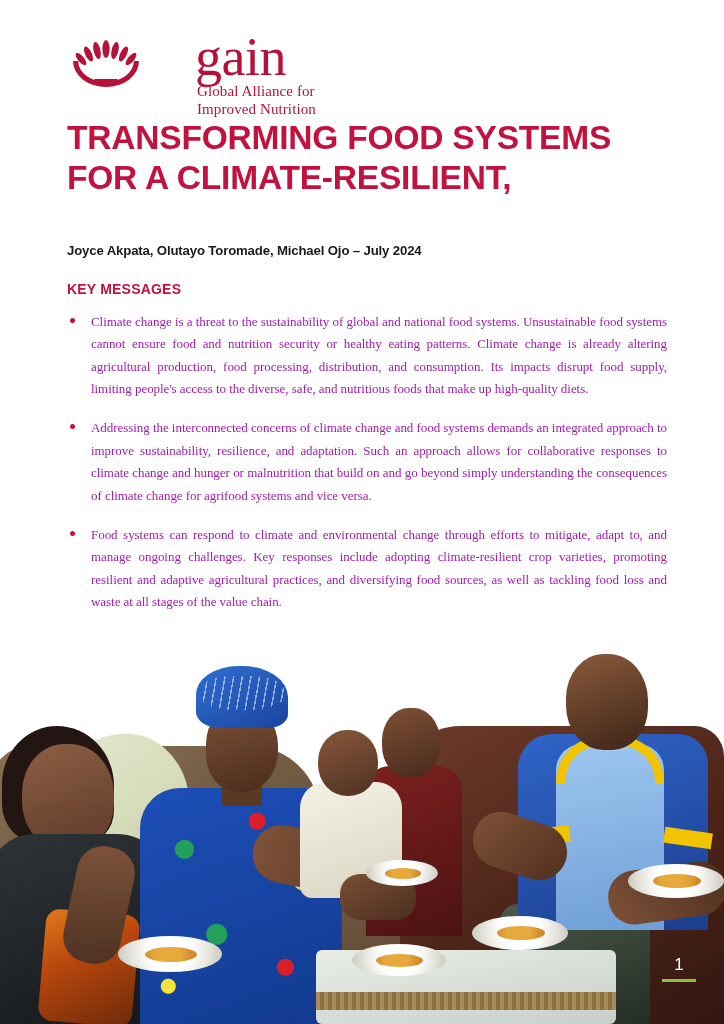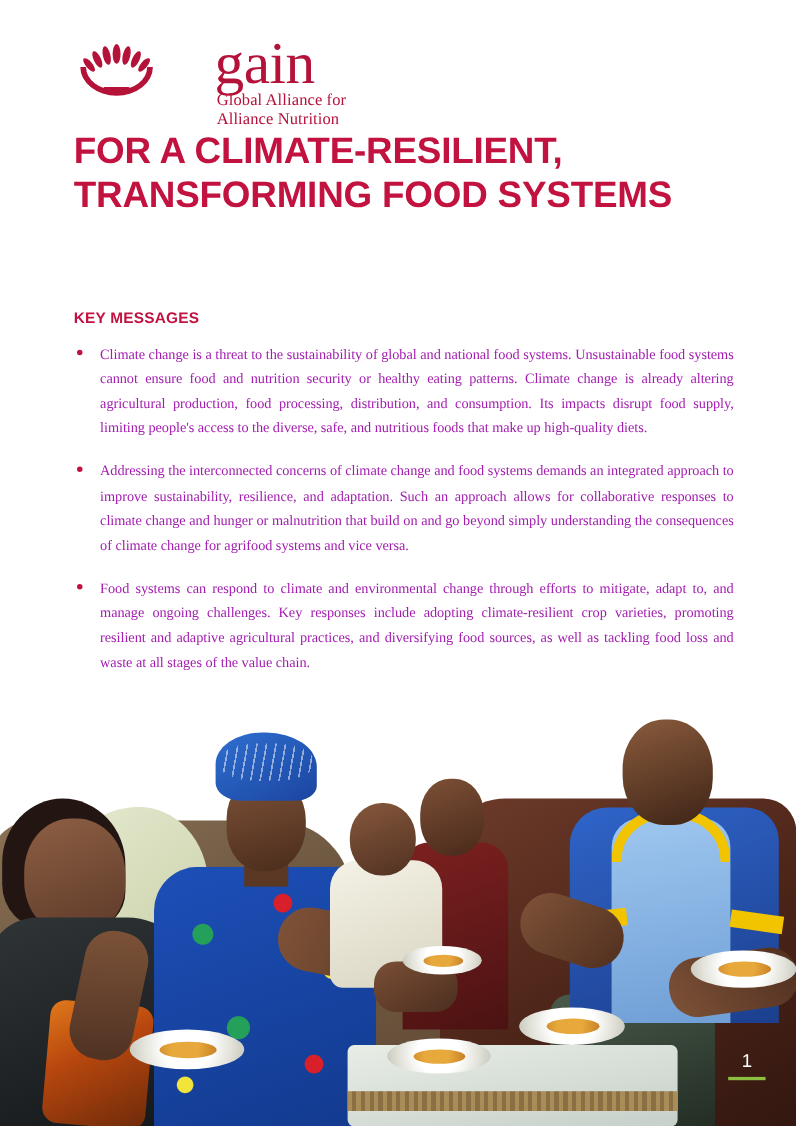--- a/index.html
+++ b/index.html
@@ -348,30 +348,31 @@
         <ellipse cx="13" cy="26" rx="3" ry="7.6" transform="rotate(-40 13 26)"></ellipse>
         <ellipse cx="63" cy="26" rx="3" ry="7.6" transform="rotate(40 63 26)"></ellipse>
         <path d="M5 28 a33 26 0 0 0 66 0 h-5.2 a27.8 21 0 0 1 -55.6 0 z"></path>
         <rect x="26" y="46" width="24" height="5" rx="1.2"></rect>
       </g>
     </svg>
     <div class="logo-word">
       <div class="logo-gain">gain</div>
       <div class="logo-tag">
         <div>Global Alliance for</div>
-        <div>Alliance Nutrition</div>
+        <div>Improved Nutrition</div>
       </div>
     </div>
   </div>
 
   <h1 class="doc-title">
+    <span class="tl">TRANSFORMING FOOD SYSTEMS</span>
     <span class="tl">FOR A CLIMATE-RESILIENT,</span>
-    <span class="tl">TRANSFORMING FOOD SYSTEMS</span>
   </h1>
 
+  <div class="authors">Joyce Akpata, Olutayo Toromade, Michael Ojo – July 2024</div>
 
   <h2 class="section-heading">KEY MESSAGES</h2>
 
   <div class="bullet-list">
     <p class="bullet">
       <span class="bullet-dot"></span>
       <span>Climate change is a threat to the sustainability of global and national food systems. Unsustainable food systems cannot ensure food and nutrition security or healthy eating patterns. Climate change is already altering agricultural production, food processing, distribution, and consumption. Its impacts disrupt food supply, limiting people's access to the diverse, safe, and nutritious foods that make up high-quality diets.</span>
     </p>
     <p class="bullet">
       <span class="bullet-dot"></span>

